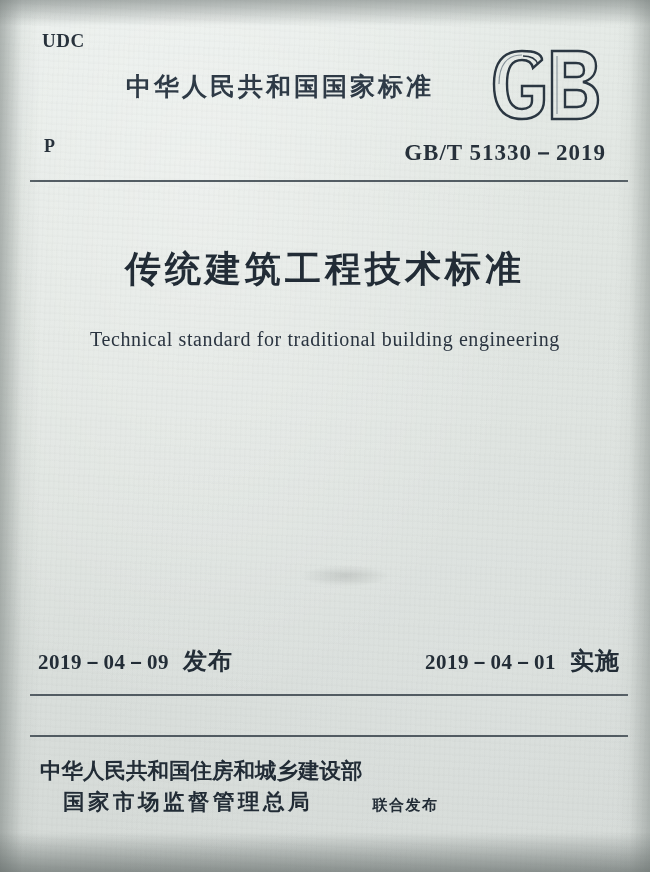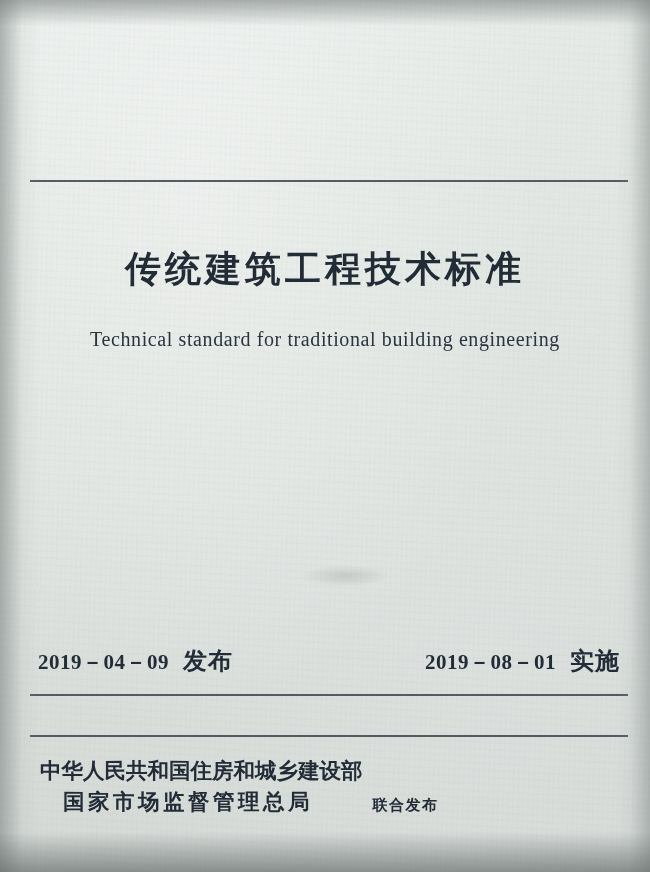--- a/index.html
+++ b/index.html
@@ -219,34 +219,57 @@
   }
 </style>
 </head>
 <body>
 
 <div class="cover">
 
   <div class="grain"></div>
   <div class="smudge"></div>
 
+  <div class="header">
+    <div class="udc">UDC</div>
+    <div class="p-mark">P</div>
+    <div class="national-standard">中华人民共和国国家标准</div>
+    <div class="std-code">GB/T 51330－2019</div>
+
+    <div class="gb-logo">
+      <svg width="124" height="76" viewBox="0 0 124 76" xmlns="http://www.w3.org/2000/svg">
+        <g fill="none" stroke="#2b3742" stroke-width="2.4">
+
+          <path d="M56 12 C56 6, 50 3, 36 3 C18 3, 8 13, 8 36 C8 60, 18 71, 36 71 C50 71, 58 64, 58 52 L58 38 L36 38 L36 48 L46 48 L46 53 C46 58, 42 61, 36 61 C26 61, 21 53, 21 36 C21 19, 26 12, 36 12 C43 12, 46 15, 47 20 Z"></path>
+
+          <path d="M52 16 C50 11, 45 8, 37 8" stroke-width="1.4"></path>
+
+          <path d="M66 3 L92 3 C104 3, 110 9, 110 18 C110 26, 105 32, 97 34 C106 36, 112 42, 112 52 C112 63, 105 71, 91 71 L66 71 Z M79 15 L79 29 L91 29 C96 29, 98 26, 98 22 C98 17, 95 15, 90 15 Z M79 42 L79 59 L91 59 C97 59, 100 56, 100 50 C100 45, 97 42, 91 42 Z"></path>
+        </g>
+        <g fill="none" stroke="#6d7a84" stroke-width="1.1" opacity="0.8">
+          <path d="M13 36 C13 17, 21 7, 36 7"></path>
+          <path d="M71 8 L71 66"></path>
+        </g>
+      </svg>
+    </div>
+  </div>
 
   <div class="rule rule-top"></div>
 
   <div class="title-zone">
     <div class="cn-title">传统建筑工程技术标准</div>
     <div class="en-title">Technical standard for traditional building engineering</div>
   </div>
 
   <div class="dates">
     <div class="date-group">
       <span class="date-num">2019－04－09</span><span class="date-word">发布</span>
     </div>
     <div class="date-group">
-      <span class="date-num">2019－08－01</span><span class="date-word">实施</span>
+      <span class="date-num">2019－04－01</span><span class="date-word">实施</span>
     </div>
   </div>
 
   <div class="rule rule-bottom"></div>
   <div class="rule rule-footer"></div>
 
   <div class="publishers">
     <div class="pub-names">
       <div>中华人民共和国住房和城乡建设部</div>
       <div class="pub-line-2">国家市场监督管理总局</div>

